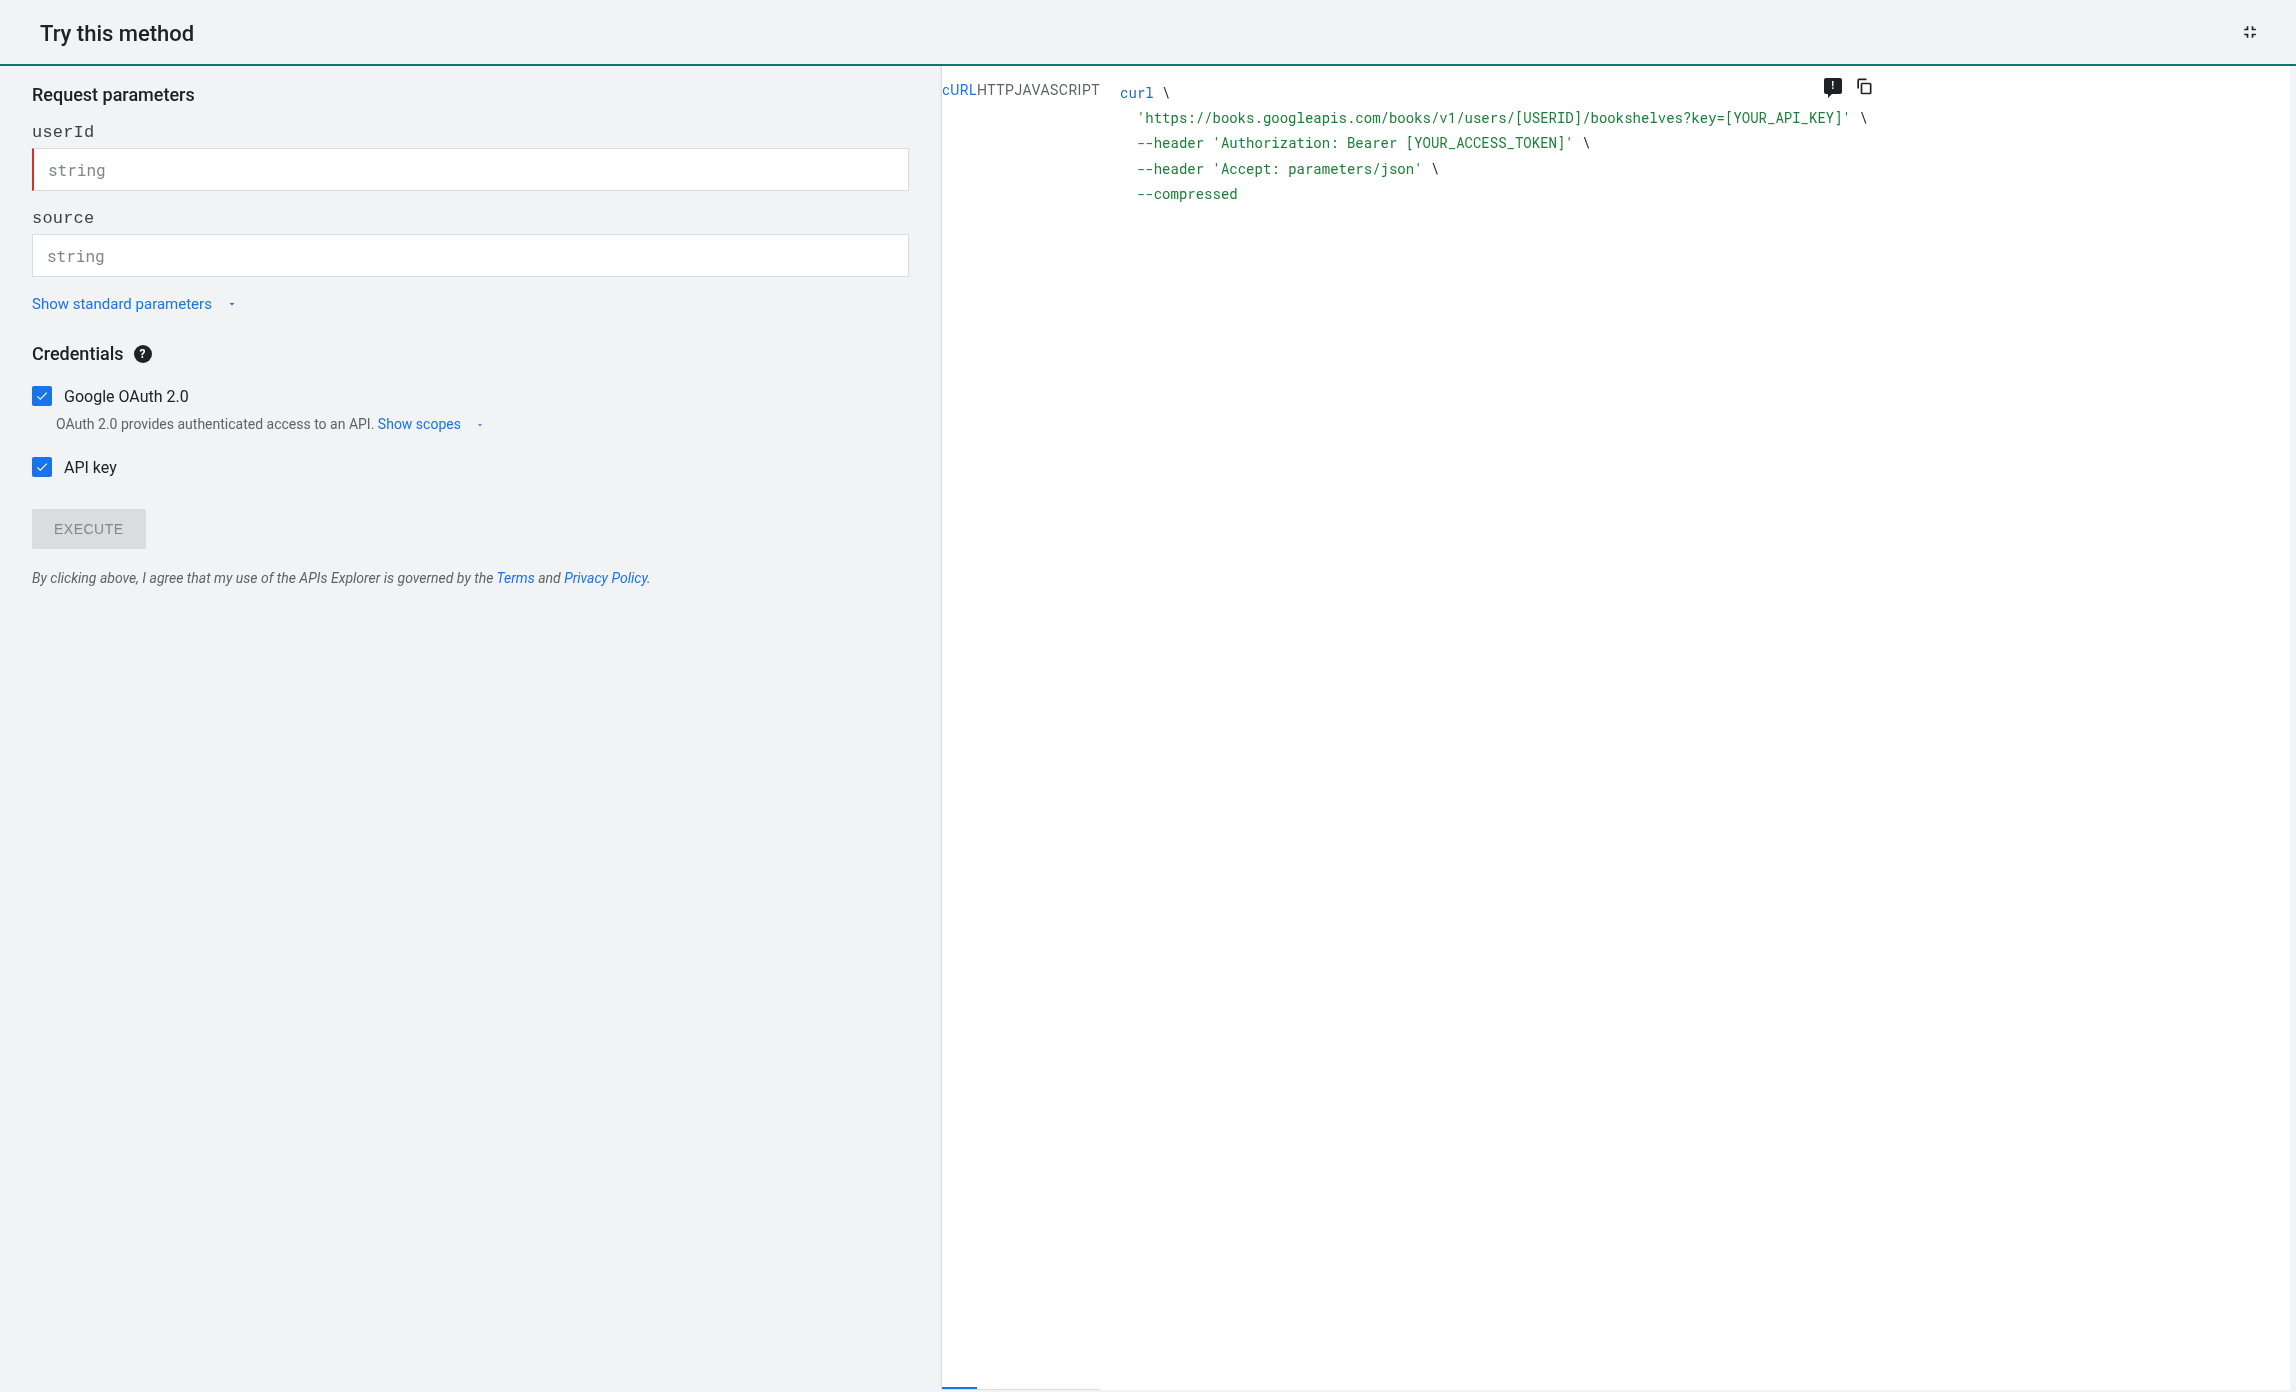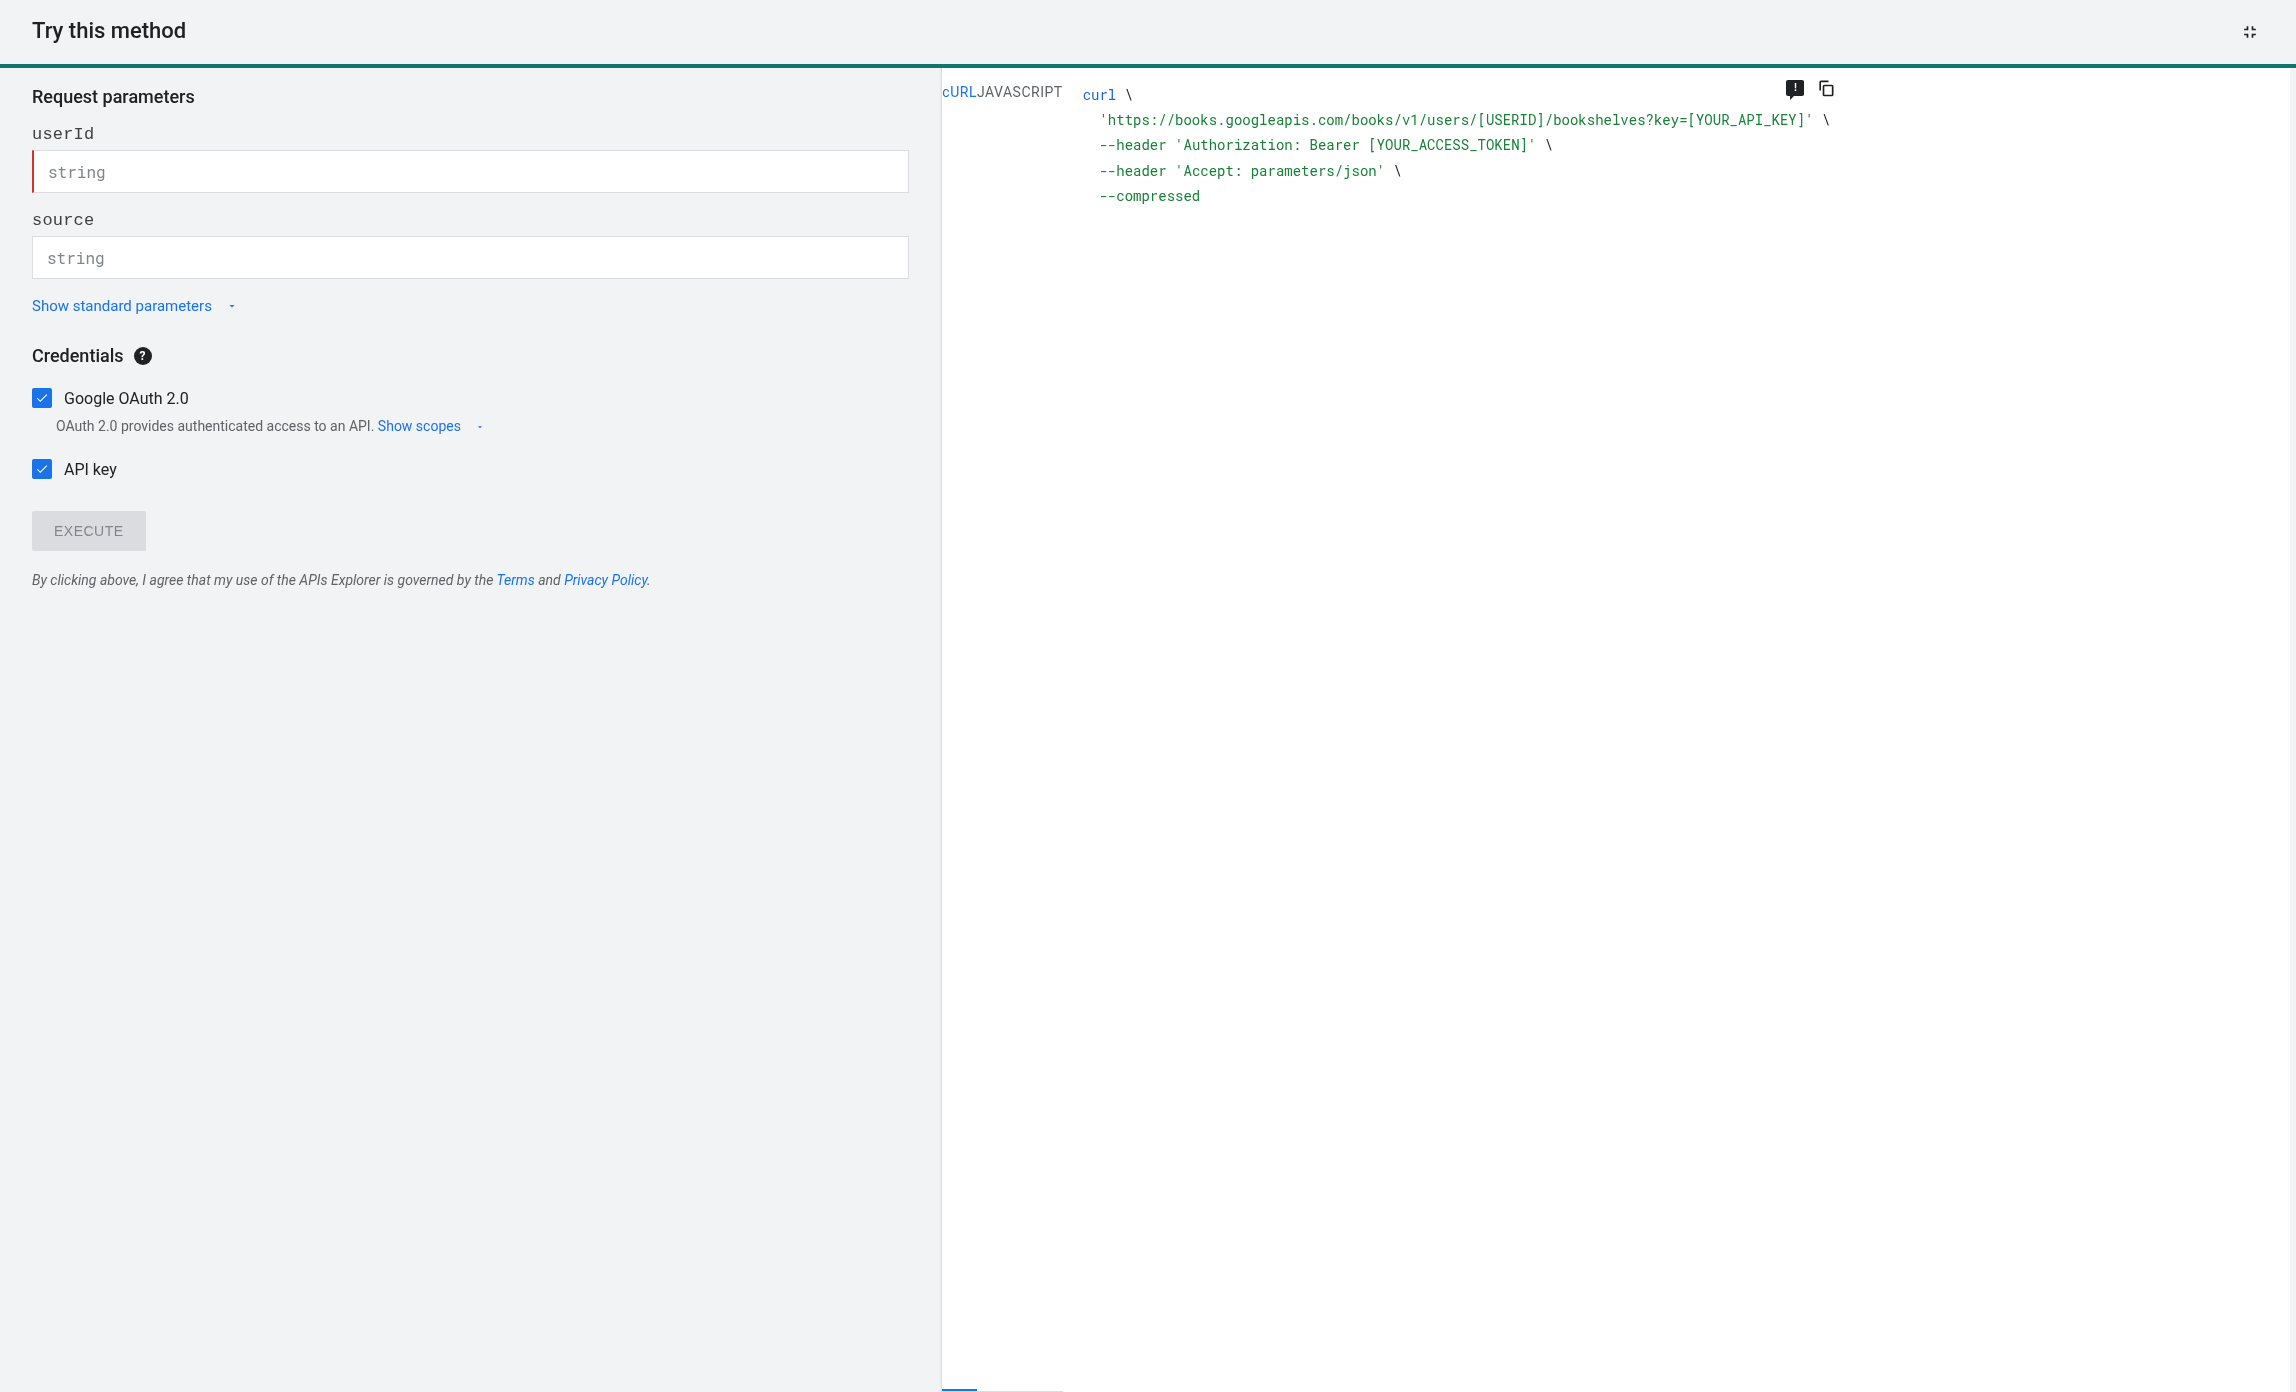--- a/index.html
+++ b/index.html
@@ -4,24 +4,24 @@
 <style>
   * { box-sizing: border-box; margin: 0; padding: 0; }
   body {
     font-family: Roboto, "Helvetica Neue", Arial, sans-serif;
     background: #f1f3f4;
     color: #202124;
     font-size: 14px;
   }
   .header {
     display: flex;
-    align-items: flex-start;
+    align-items: flex-end;
     justify-content: space-between;
-    padding: 18px 32px 18px 32px;
-    border-bottom: 4px solid #0f766e;
+    padding: 18px 32px 18px 40px;
+    border-bottom: 2px solid #0f766e;
   }
   .header h1 {
     font-size: 22px;
     font-weight: 500;
     color: #202124;
   }
   .collapse-btn {
     cursor: pointer;
     padding: 4px;
     display: flex;
@@ -302,20 +302,21 @@
     <button class="execute-btn">EXECUTE</button>
 
     <div class="disclaimer">
       <span>By clicking above, I agree that my use of the APIs Explorer is governed by the </span><a>Terms</a><span> and </span><a>Privacy Policy</a><span>.</span>
     </div>
   </div>
 
   <div class="right">
     <div class="tabs">
       <div class="tab active">cURL</div>
+      <div class="tab">HTTP</div>
       <div class="tab">JAVASCRIPT</div>
     </div>
     <div class="code-area"><div class="code-actions"><div class="code-action"><div class="feedback-icon"><span>!</span></div></div><div class="code-action"><svg width="20" height="20" viewBox="0 0 24 24" fill="none" stroke="#202124" stroke-width="2">
               <rect x="9" y="9" width="11" height="12" rx="1"></rect>
               <path d="M5 15V5a1 1 0 0 1 1-1h9"></path>
             </svg></div></div><span class="tok-cmd">curl</span><span class="tok-plain"> \</span>
 <span class="tok-plain">  </span><span class="tok-str">'https://books.googleapis.com/books/v1/users/[USERID]/bookshelves?key=[YOUR_API_KEY]'</span><span class="tok-plain"> \</span>
 <span class="tok-plain">  </span><span class="tok-flag">--header</span><span class="tok-plain"> </span><span class="tok-str">'Authorization: Bearer [YOUR_ACCESS_TOKEN]'</span><span class="tok-plain"> \</span>
 <span class="tok-plain">  </span><span class="tok-flag">--header</span><span class="tok-plain"> </span><span class="tok-str">'Accept: parameters/json'</span><span class="tok-plain"> \</span>
 <span class="tok-plain">  </span><span class="tok-flag">--compressed</span></div>

